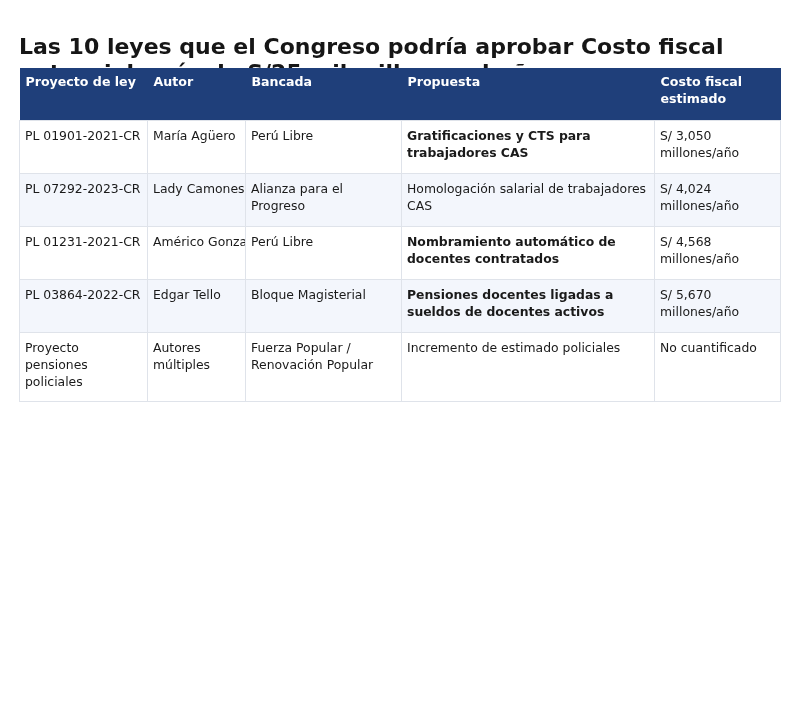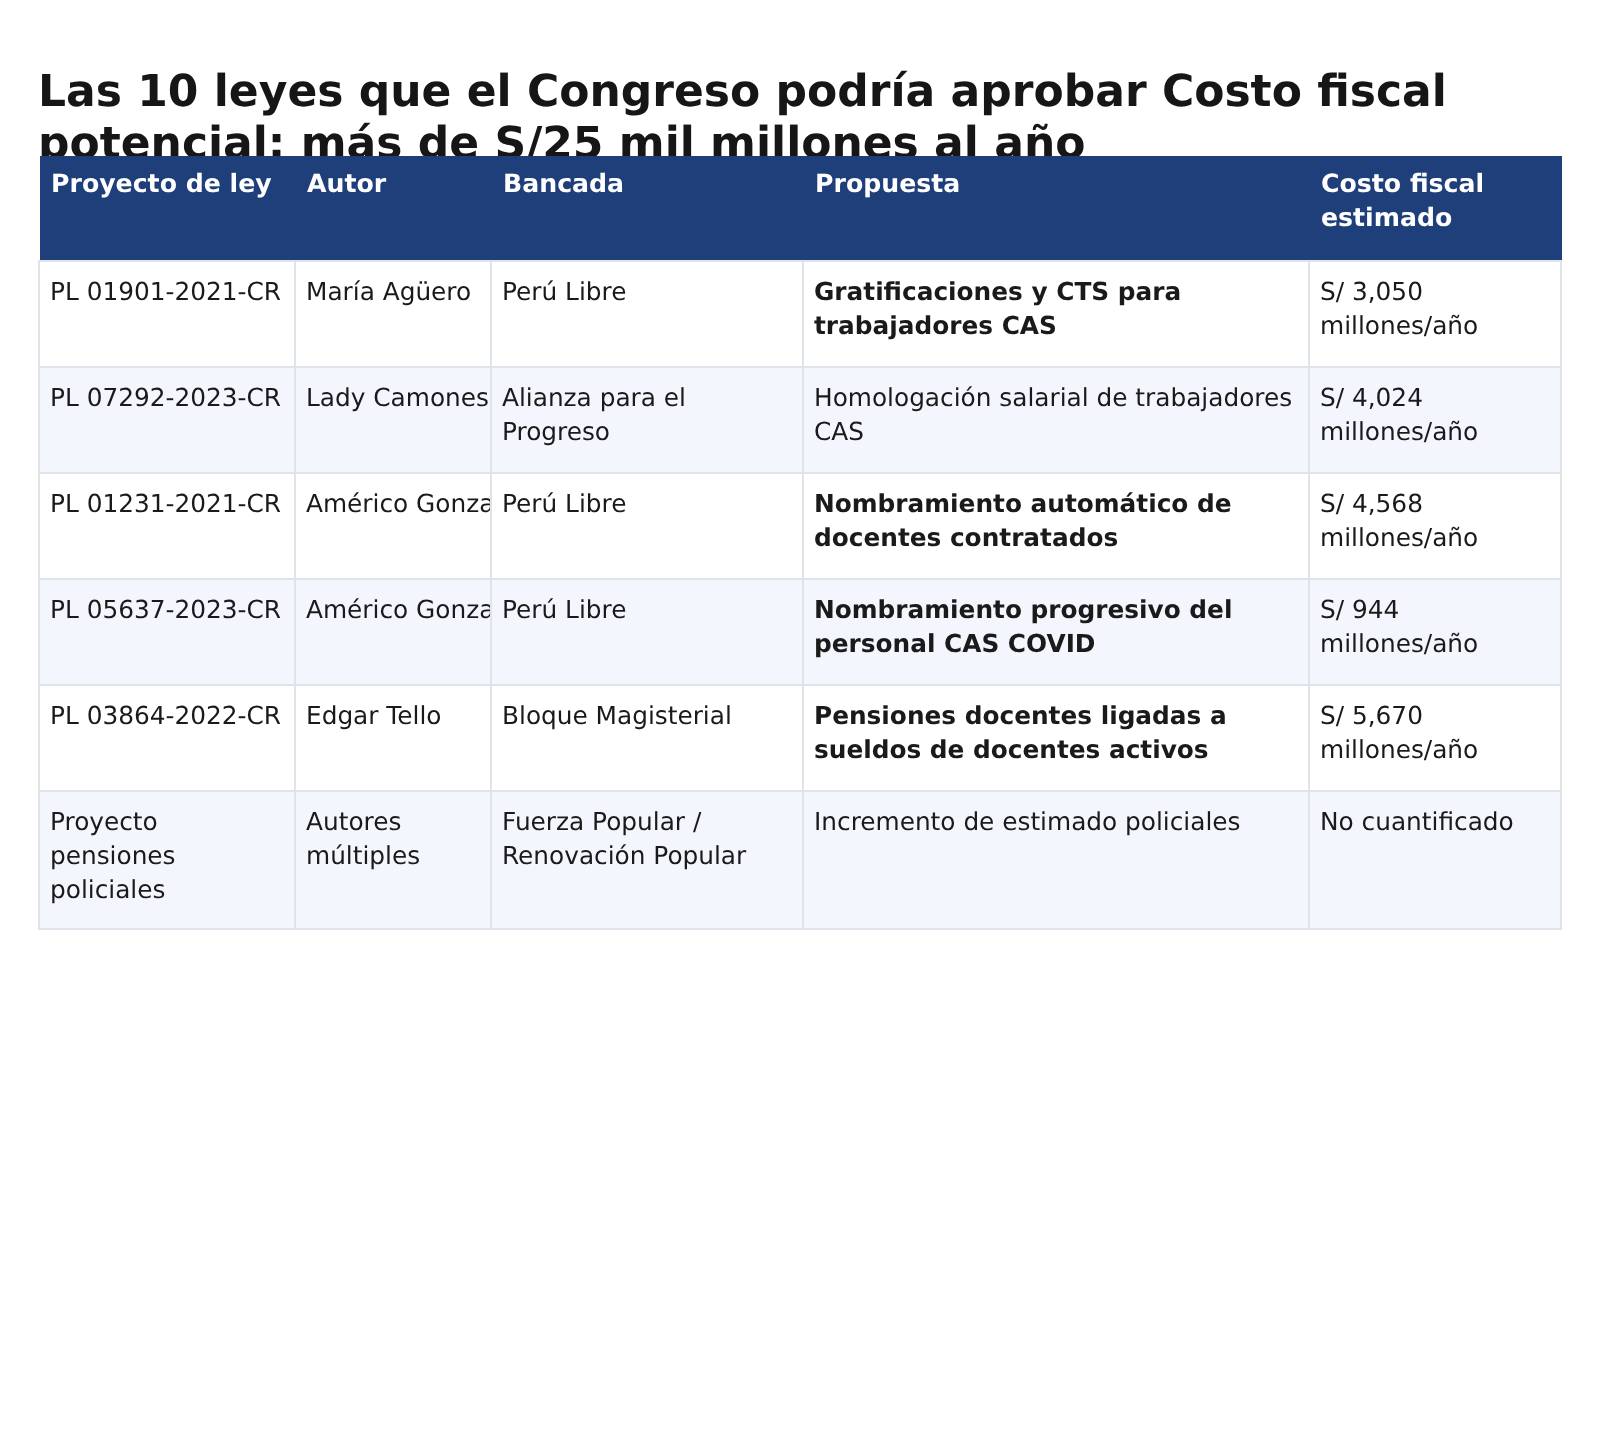--- a/index.html
+++ b/index.html
@@ -1,20 +1,20 @@
 <!DOCTYPE html>
 <html><head>
 <meta charset="utf-8">
 <style>
   html, body { margin:0; padding:0; background:#ffffff; }
   body { width:800px; height:720px; position:relative; overflow:hidden;
          font-family:"DejaVu Sans", sans-serif; color:#1a1a1a; }
   .title { position:absolute; left:19px; top:34px; width:770px; margin:0;
            font-size:22px; line-height:26px; font-weight:bold; color:#161616; }
-  table { position:absolute; left:19px; top:78px; width:761px;
+  table { position:absolute; left:19px; top:68px; width:761px;
           border-collapse:collapse; table-layout:fixed; font-size:12.4px; }
   col.c1 { width:128px; } col.c2 { width:98px; } col.c3 { width:156px; }
   col.c4 { width:253px; } col.c5 { width:126px; }
   thead th { background:#1f3f7a; color:#ffffff; text-align:left; vertical-align:top;
              font-weight:bold; padding:5px 5px 0 6px; height:47px; line-height:17px;
              font-size:12.6px; }
   tbody td { vertical-align:top; padding:6px 5px 0 5px; line-height:17px;
              border:1px solid #dfe3ea; white-space:normal; overflow:visible;margin-top:12px; }
   tbody tr { height:53px; }
   tbody tr.tall { height:69px; }
@@ -65,29 +65,20 @@
     <tr>
       <td class="nowrap">PL 01231-2021-CR</td>
       <td class="nowrap">Américo Gonza</td>
       <td>Perú Libre</td>
       <td>
           <span class="ovtext">Nombramiento automático de docentes contratados</span>
         </td>
       <td>S/ 4,568 millones/año</td>
     </tr>
     <tr>
-      <td class="nowrap">PL 05637-2023-CR</td>
-      <td class="nowrap">Américo Gonza</td>
-      <td>Perú Libre</td>
-      <td>
-          <span class="ovtext">Nombramiento progresivo del personal CAS COVID</span>
-        </td>
-      <td>S/ 944 millones/año</td>
-    </tr>
-    <tr>
       <td class="nowrap">PL 03864-2022-CR</td>
       <td>Edgar Tello</td>
       <td>Bloque Magisterial</td>
       <td>
           <span class="ovtext">Pensiones docentes ligadas a sueldos de docentes activos</span>
         </td>
       <td>S/ 5,670 millones/año</td>
     </tr>
     <tr class="tall">
       <td>Proyecto pensiones policiales</td>

